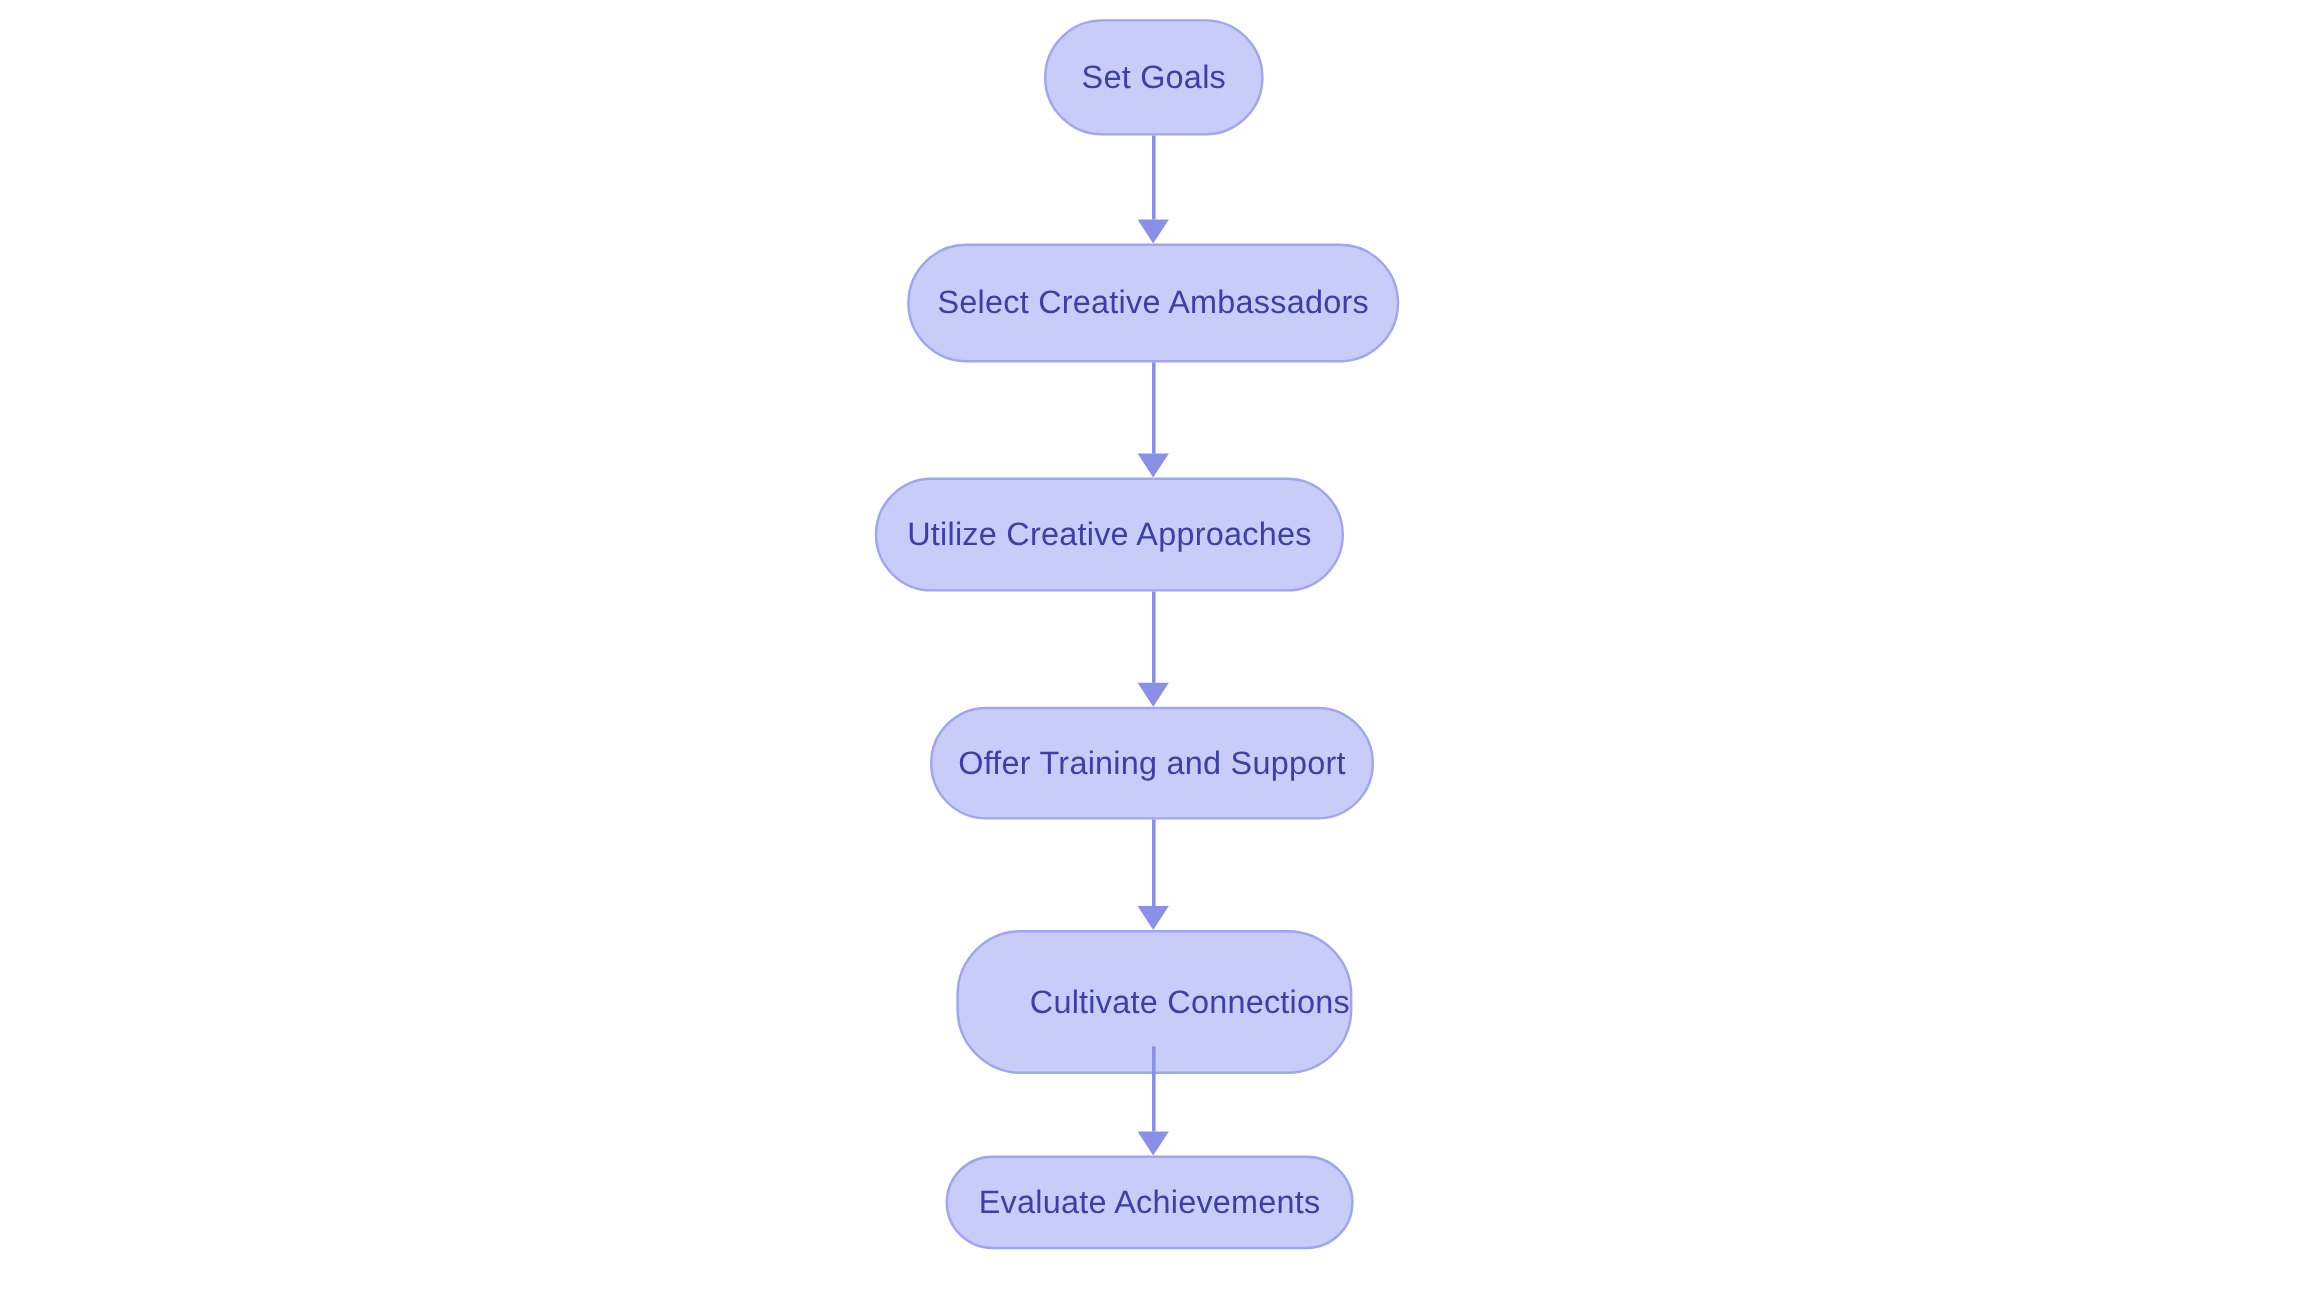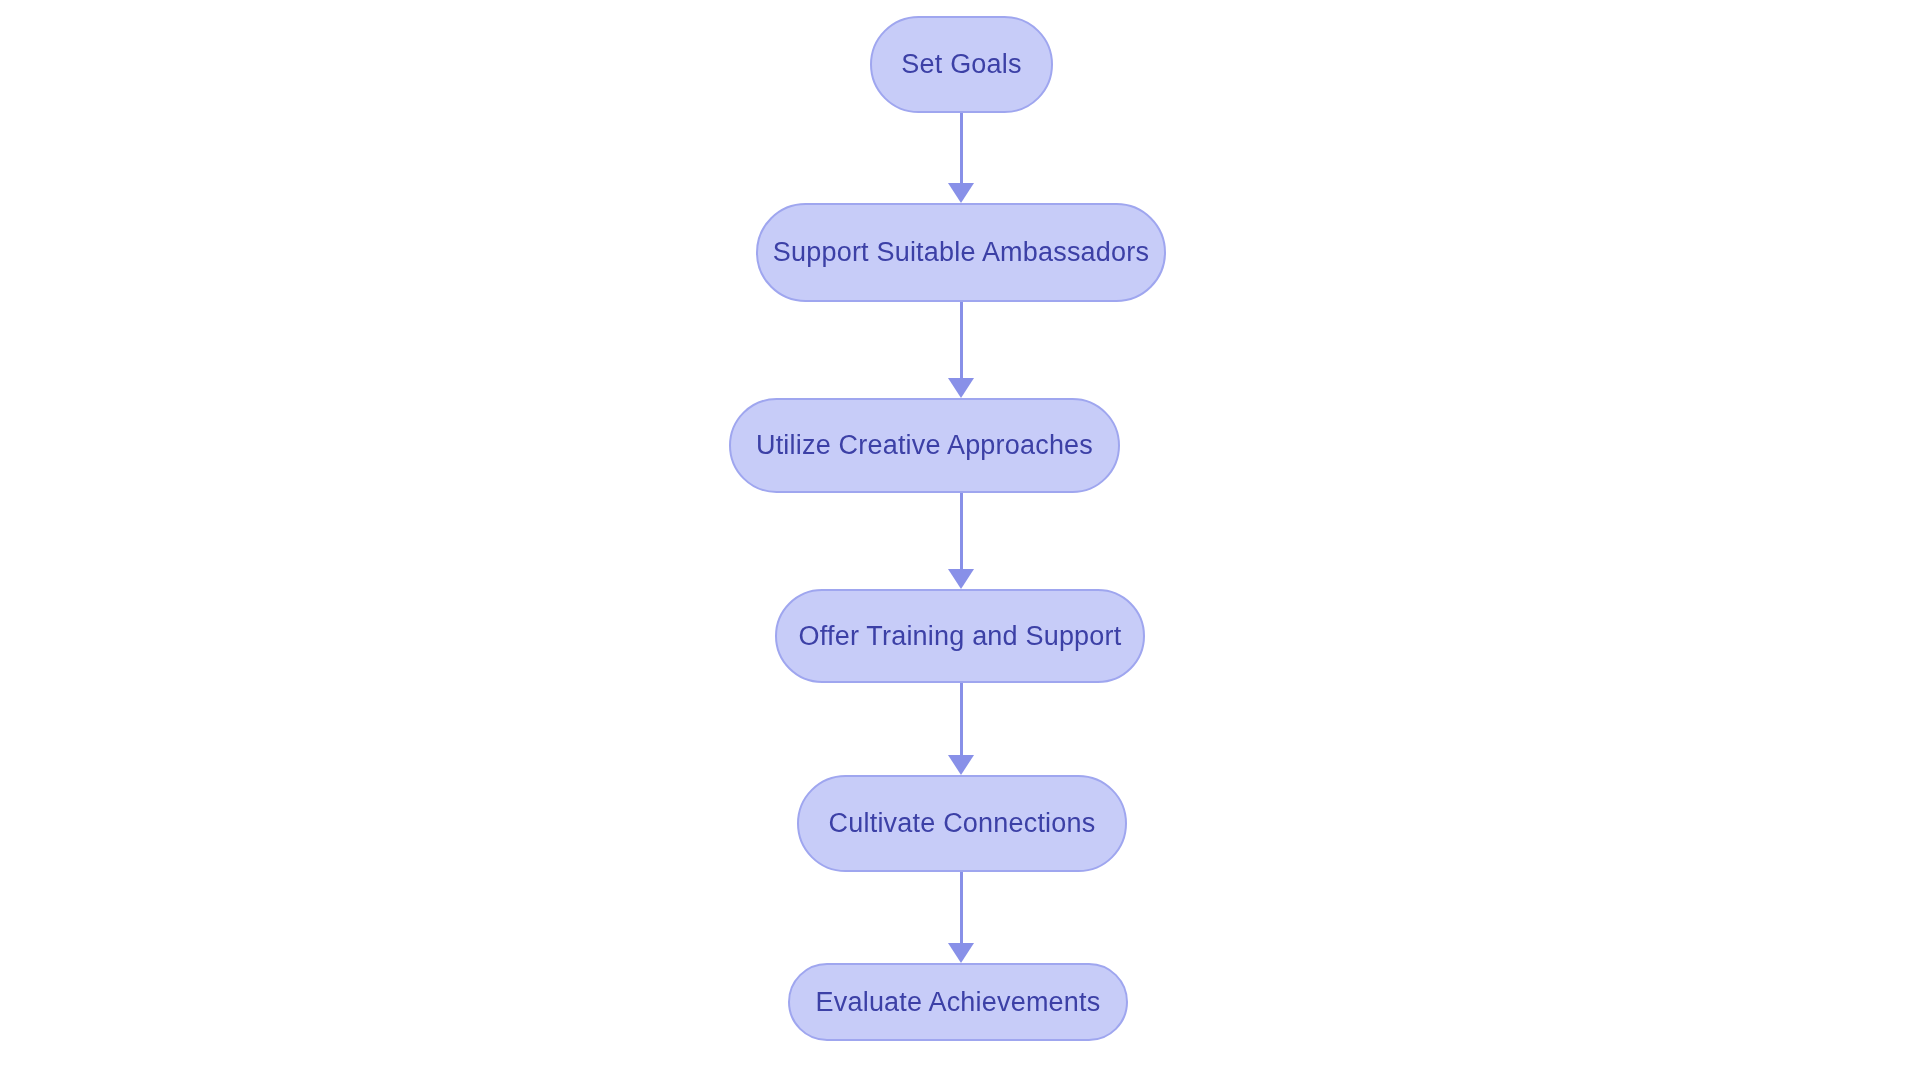--- a/index.html
+++ b/index.html
@@ -34,21 +34,21 @@
     color: var(--text-color);
     font-size: 27px;
     letter-spacing: 0.2px;
     white-space: nowrap;
     text-align: center;
   }
   .n1 { left: 870px; top: 16px;  width: 183px; height: 97px;  }
   .n2 { left: 756px; top: 203px; width: 410px; height: 99px;  }
   .n3 { left: 729px; top: 398px; width: 391px; height: 95px;  }
   .n4 { left: 775px; top: 589px; width: 370px; height: 94px; text-align: center;  }
-  .n5 { left: 797px; top: 775px; width: 330px; height: 97px;  }
+  .n5 { left: 797px; top: 775px; width: 330px; height: 120px; justify-content: flex-end;  }
   .n6 { left: 788px; top: 963px; width: 340px; height: 78px; }
 
   .connector {
     position: absolute;
     left: 948px;            
     width: 26px;
     display: flex;
     flex-direction: column;
     align-items: center;
   }
@@ -77,21 +77,21 @@
   <div class="node n1">
     <span>Set Goals</span>
   </div>
 
   <div class="connector c1">
     <div class="line"></div>
     <div class="head"></div>
   </div>
 
   <div class="node n2">
-    <span>Support Suitable Ambassadors</span>
+    <span>Select Creative Ambassadors</span>
   </div>
 
   <div class="connector c2">
     <div class="line"></div>
     <div class="head"></div>
   </div>
 
   <div class="node n3">
     <span>Utilize Creative Approaches</span>
   </div>

